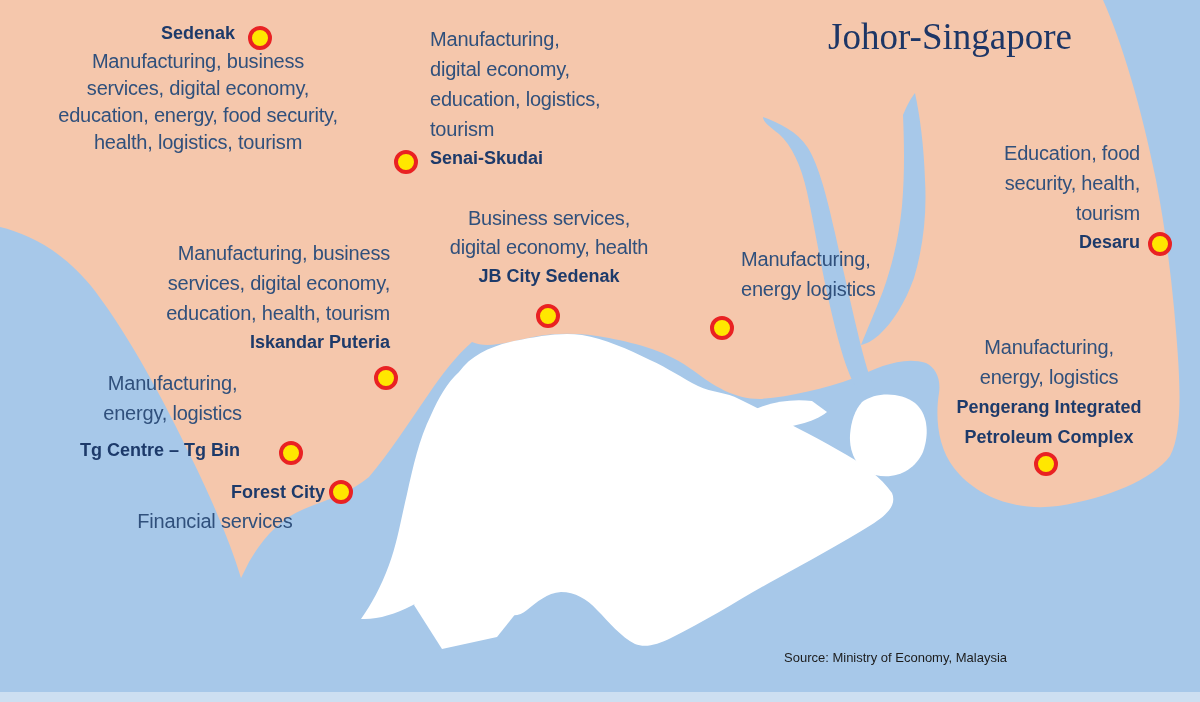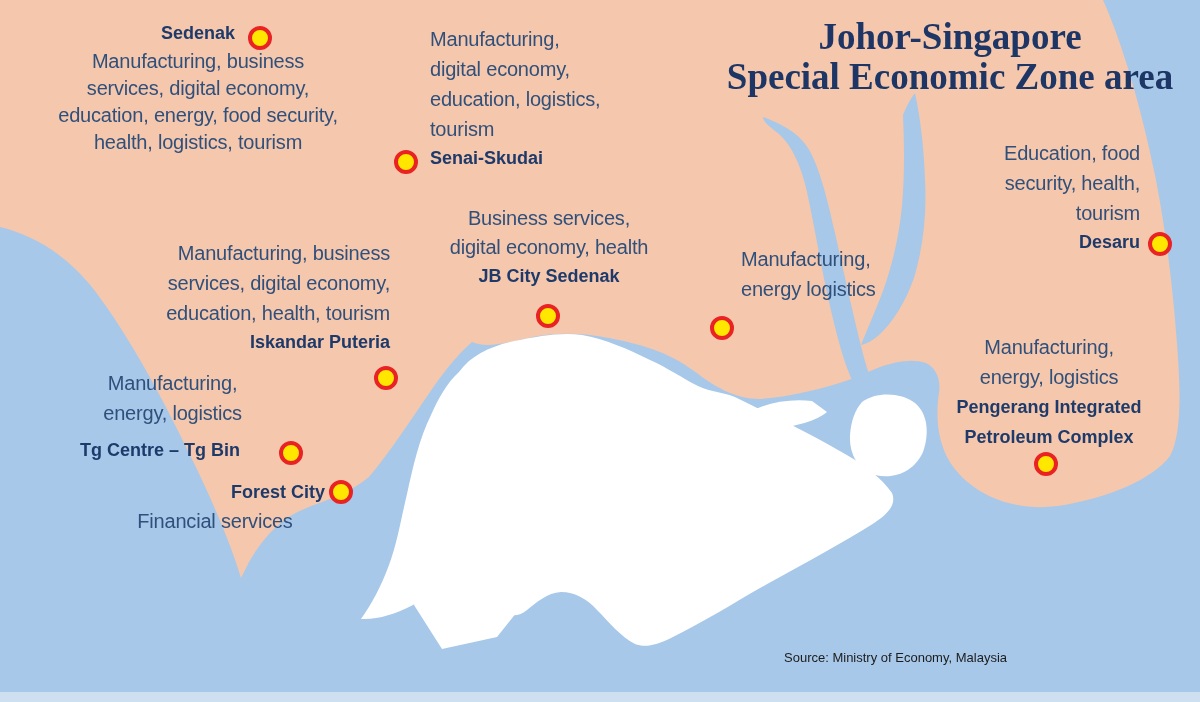--- a/index.html
+++ b/index.html
@@ -38,21 +38,21 @@
     background:#ffe700;
     border:4px solid #e92223;
     border-radius:50%;
   }
   #map-title{
     position:absolute;
     left:700px;top:17px;width:500px;
     text-align:center;
     font-family:"Liberation Serif", serif;
     font-size:37px;
-    font-weight:700;
+    font-weight:400;
     color:#1d3666;
     line-height:40px;
   }
   #source-note{
     position:absolute;
     left:784px;top:650px;
     font-size:13px;
     color:#1c1c1c;
     white-space:nowrap;
   }
@@ -149,21 +149,20 @@
       C 927 413 930 432 923 452
       C 915 470 896 480 875 475
       C 859 471 849 455 850 435
       C 851 421 855 410 862 402 Z"></path>
 
     <rect x="0" y="692" width="1200" height="10" fill="#cddff1"></rect>
   </svg>
 
   <div id="map-title">
     <div>Johor-Singapore</div>
-    <div>Special Economic Zone area</div>
   </div>
 
   <div class="label center lh27" style="left:8px;top:18px;width:380px;">
     <div class="loc-name" style="line-height:30px;">Sedenak</div>
     <div class="desc-line">Manufacturing, business</div>
     <div class="desc-line">services, digital economy,</div>
     <div class="desc-line">education, energy, food security,</div>
     <div class="desc-line">health, logistics, tourism</div>
   </div>
   <div class="marker" style="left:248px;top:26px;"></div>

